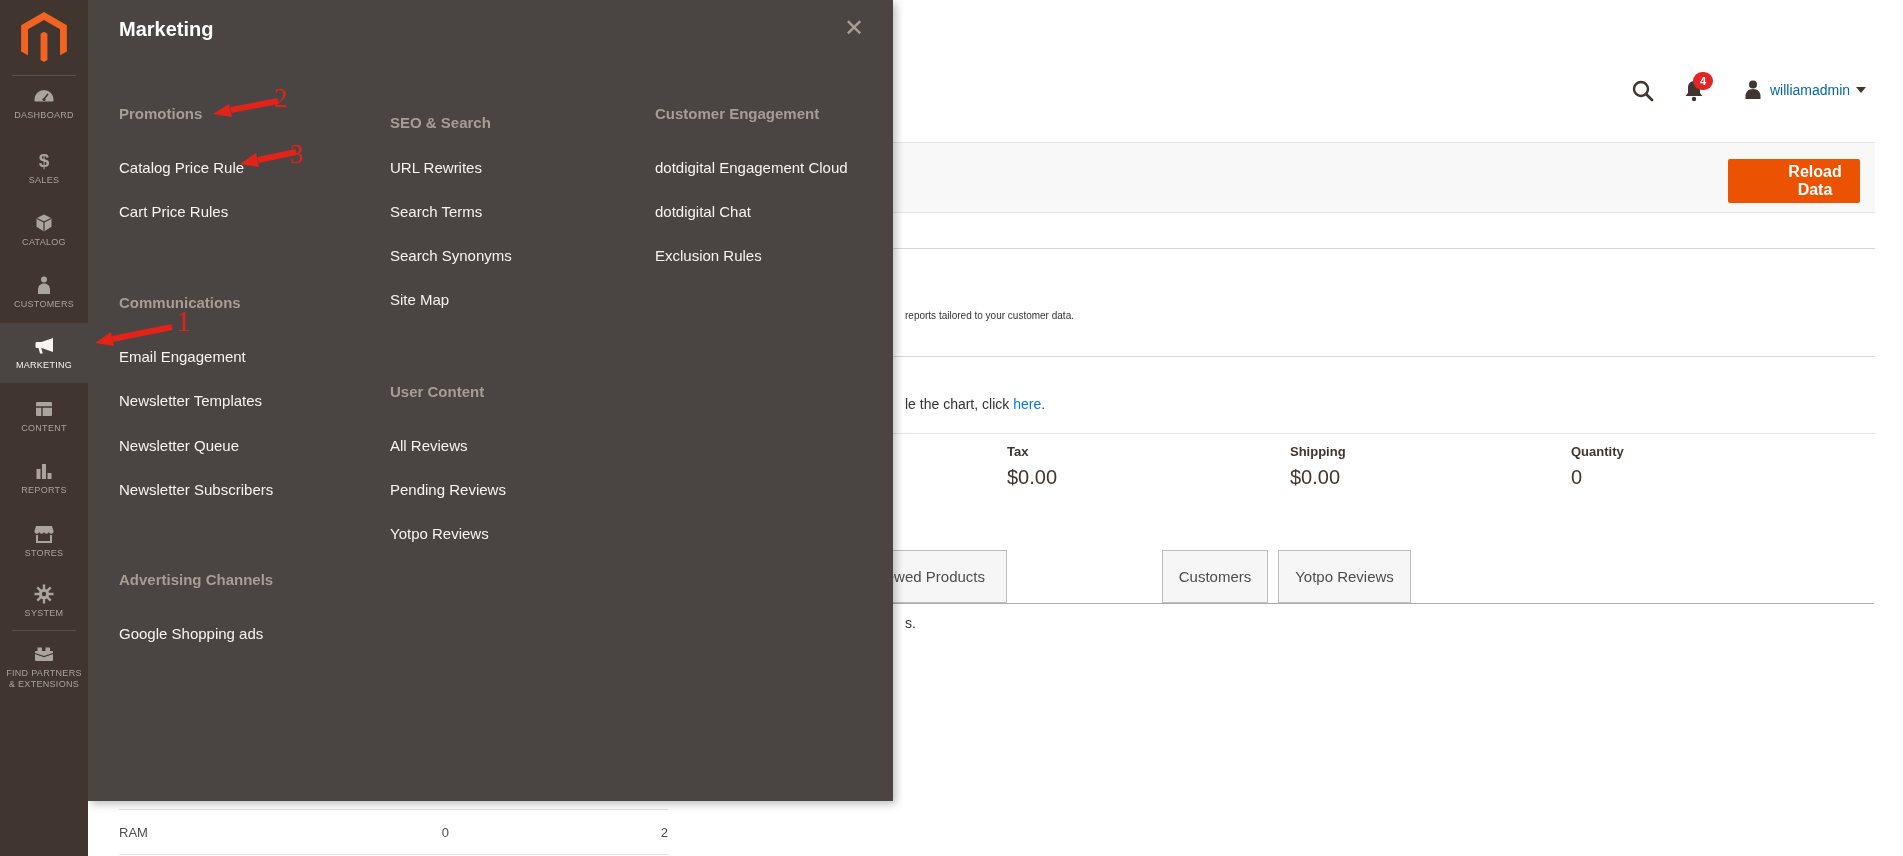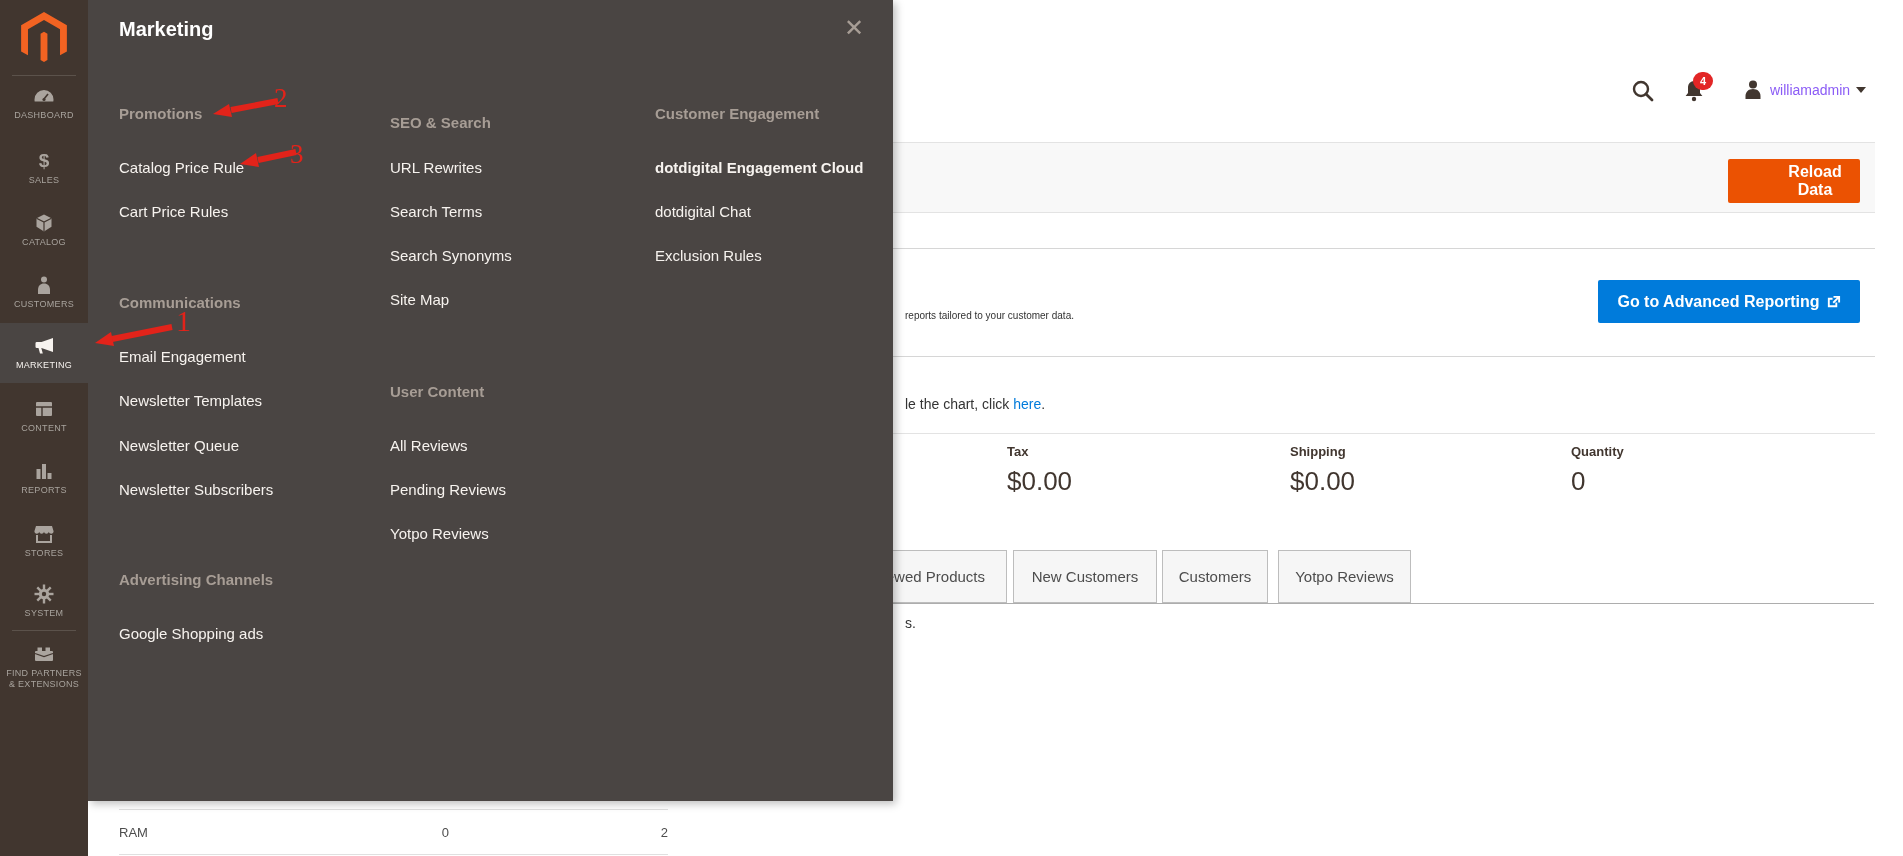--- a/index.html
+++ b/index.html
@@ -6,21 +6,21 @@
   .page{position:relative;width:1903px;height:856px;overflow:hidden;background:#ffffff;
         font-family:"Liberation Sans",sans-serif;color:#333;}
 
   
   .hline{position:absolute;height:1px;background:#e3e3e3;}
   .header-icons{position:absolute;top:70px;left:1620px;width:255px;height:46px;}
   .icon-btn{position:absolute;cursor:pointer;}
   .badge{position:absolute;top:-6px;left:11px;min-width:14px;height:18px;padding:0 3px;border-radius:10px;
          background:#e22626;color:#fff;font-size:11px;line-height:18px;text-align:center;font-weight:bold;}
   .account{position:absolute;top:8px;left:122px;display:flex;align-items:center;gap:6px;cursor:pointer;}
-  .account-name{font-size:14px;color:#8b5cf6;}
+  .account-name{font-size:14px;color:#0369a1;}
   .caret{width:0;height:0;border-left:5px solid transparent;border-right:5px solid transparent;
          border-top:6px solid #41362f;}
 
   .toolbar{position:absolute;top:142px;left:88px;width:1787px;height:71px;background:#f8f8f8;
            border-top:1px solid #e3e3e3;border-bottom:1px solid #e3e3e3;box-sizing:border-box;}
   .btn-orange{position:absolute;top:16px;left:1640px;width:132px;height:44px;background:#eb5202;border:none;
               color:#fff;font-family:"Liberation Sans",sans-serif;font-size:16px;font-weight:bold;
               border-radius:2px;cursor:pointer;padding-left:48px;}
 
   .banner{position:absolute;top:248px;left:88px;width:1787px;height:109px;background:#fff;
@@ -29,21 +29,21 @@
   .btn-blue{position:absolute;top:31px;left:1510px;width:262px;height:43px;background:#007bdb;border:none;
             color:#fff;font-family:"Liberation Sans",sans-serif;font-size:16px;font-weight:bold;border-radius:2px;
             cursor:pointer;display:flex;align-items:center;justify-content:center;gap:6px;}
 
   .chart-note{position:absolute;top:396px;left:905px;font-size:14px;color:#333;}
   .chart-note a{color:#007bdb;text-decoration:none;cursor:pointer;}
 
   .totals{position:absolute;top:444px;left:0;width:1903px;}
   .total-cell{position:absolute;}
   .total-label{font-size:13px;font-weight:bold;color:#41362f;}
-  .total-value{font-size:26px;color:#41362f;margin-top:7px;}
+  .total-value{font-size:20px;color:#41362f;margin-top:7px;}
 
   .tabs{position:absolute;top:550px;left:0;width:1903px;height:54px;}
   .tab{position:absolute;top:0;height:53px;background:#f6f6f6;border:1px solid #bdbdbd;box-sizing:border-box;
        font-size:15px;color:#4d4d4d;display:flex;align-items:center;justify-content:center;cursor:pointer;}
   .tab.clip{justify-content:flex-end;padding-right:21px;}
   .tabline{position:absolute;top:603px;left:88px;width:1786px;height:1px;background:#adadad;}
 
   .clipped-s{position:absolute;top:615px;left:905px;font-size:14px;color:#333;}
 
   .btable{position:absolute;top:809px;left:119px;width:549px;height:46px;
@@ -105,26 +105,20 @@
         <span class="caret"></span>
       </span>
     </div>
 
     <div class="toolbar">
       <button class="btn-orange">Reload Data</button>
     </div>
 
     <div class="banner">
       <span class="banner-text">reports tailored to your customer data.</span>
-      <button class="btn-blue">
-        <span>Go to Advanced Reporting</span>
-        <svg width="15" height="15" viewBox="0 0 16 16">
-            <path d="M2 4v10h10V9h-2v3H4V6h3V4z M8 2v2h3.6L7 8.6 8.4 10 13 5.4V9h2V2z" fill="#fff"></path>
-          </svg>
-      </button>
     </div>
 
     <div class="chart-note"><span>le the chart, click </span><a>here</a><span>.</span></div>
 
     <div class="hline" style="top:433px;left:88px;width:1787px;"></div>
 
     <div class="totals">
       <div class="total-cell" style="left:1007px;">
         <div class="total-label">Tax</div>
         <div class="total-value">$0.00</div>
@@ -134,21 +128,20 @@
         <div class="total-value">$0.00</div>
       </div>
       <div class="total-cell" style="left:1571px;">
         <div class="total-label">Quantity</div>
         <div class="total-value">0</div>
       </div>
     </div>
 
     <div class="tabs">
       <div class="tab clip" style="left:840px;width:167px;">ewed Products</div>
-      <div class="tab" style="left:1013px;width:144px;">New Customers</div>
       <div class="tab" style="left:1162px;width:106px;">Customers</div>
       <div class="tab" style="left:1278px;width:133px;">Yotpo Reviews</div>
     </div>
     <div class="tabline"></div>
 
     <span class="clipped-s">s.</span>
 
     <div class="btable">
       <span class="cell" style="left:0;">RAM</span>
       <span class="cell" style="left:280px;width:50px;text-align:right;">0</span>
@@ -281,21 +274,21 @@
     <div class="fly-item" style="top:159px;left:302px;">URL Rewrites</div>
     <div class="fly-item" style="top:203px;left:302px;">Search Terms</div>
     <div class="fly-item" style="top:247px;left:302px;">Search Synonyms</div>
     <div class="fly-item" style="top:291px;left:302px;">Site Map</div>
     <div class="fly-header" style="top:383px;left:302px;">User Content</div>
     <div class="fly-item" style="top:437px;left:302px;">All Reviews</div>
     <div class="fly-item" style="top:481px;left:302px;">Pending Reviews</div>
     <div class="fly-item" style="top:525px;left:302px;">Yotpo Reviews</div>
 
     <div class="fly-header" style="top:105px;left:567px;">Customer Engagement</div>
-    <div class="fly-item" style="top:159px;left:567px;font-weight:bold;">dotdigital Engagement Cloud</div>
+    <div class="fly-item" style="top:159px;left:567px;">dotdigital Engagement Cloud</div>
     <div class="fly-item" style="top:203px;left:567px;">dotdigital Chat</div>
     <div class="fly-item" style="top:247px;left:567px;">Exclusion Rules</div>
   </div>
 
   <svg class="annot" width="1903" height="856" viewBox="0 0 1903 856">
     <g>
       <line x1="172" y1="327" x2="112" y2="339" stroke="#e2231a" stroke-width="6"></line>
       <polygon points="95,343 111,332 114,346" fill="#e2231a"></polygon>
       <text x="176" y="331" font-size="30">1</text>
     </g>

